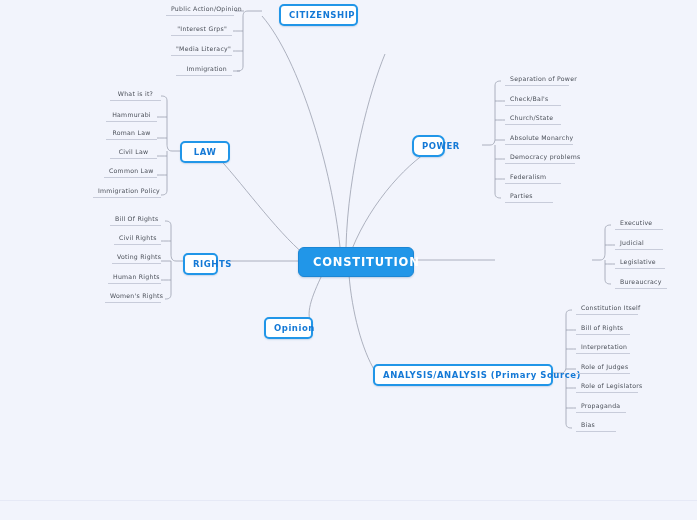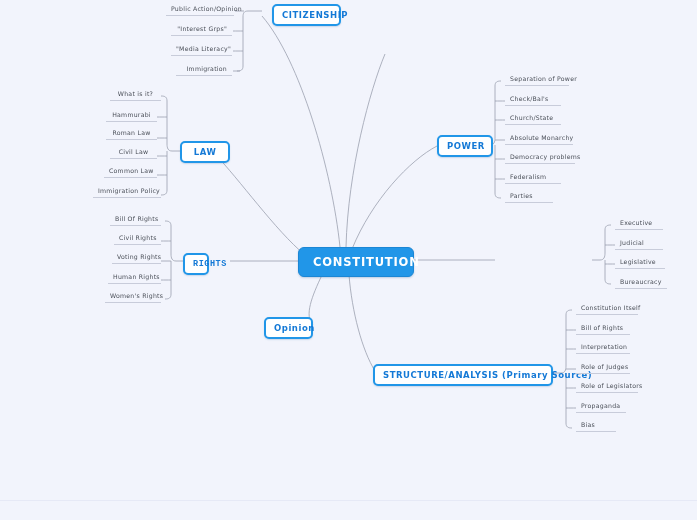--- a/index.html
+++ b/index.html
@@ -117,59 +117,59 @@
       <path d="M 566 330 C 570 330 572 330 576 330"></path>
       <path d="M 566 349 C 570 349 572 349 576 349"></path>
       <path d="M 566 369 L 576 369"></path>
       <path d="M 566 388 C 570 388 572 388 576 388"></path>
       <path d="M 566 408 C 570 408 572 408 576 408"></path>
     </g>
   </svg>
 
   <div class="node central" style="left:298px;top:247px;width:116px;">CONSTITUTION</div>
 
-  <div class="node branch" style="left:272px;top:4px;width:69px;">CITIZENSHIP</div>
+  <div class="node branch" style="left:279px;top:4px;width:79px;">CITIZENSHIP</div>
   <div class="node leaf l" style="left:166px;top:4px;width:68px;">Public Action/Opinion</div>
   <div class="node leaf l" style="left:171px;top:24px;width:61px;">"Interest Grps"</div>
   <div class="node leaf l" style="left:171px;top:44px;width:61px;">"Media Literacy"</div>
   <div class="node leaf l" style="left:176px;top:64px;width:56px;">Immigration</div>
 
 
-  <div class="node branch" style="left:437px;top:135px;width:56px;">POWER</div>
+  <div class="node branch" style="left:412px;top:135px;width:33px;border-radius:7px;">POWER</div>
   <div class="node leaf r" style="left:505px;top:74px;width:64px;">Separation of Power</div>
   <div class="node leaf r" style="left:505px;top:94px;width:56px;">Check/Bal's</div>
   <div class="node leaf r" style="left:505px;top:113px;width:56px;">Church/State</div>
   <div class="node leaf r" style="left:505px;top:133px;width:68px;">Absolute Monarchy</div>
   <div class="node leaf r" style="left:505px;top:152px;width:70px;">Democracy problems</div>
   <div class="node leaf r" style="left:505px;top:172px;width:56px;">Federalism</div>
   <div class="node leaf r" style="left:505px;top:191px;width:48px;">Parties</div>
 
   <div class="node branch" style="left:180px;top:141px;width:50px;">LAW</div>
   <div class="node leaf" style="left:110px;top:89px;width:51px;">What is it?</div>
   <div class="node leaf" style="left:106px;top:110px;width:51px;">Hammurabi</div>
   <div class="node leaf" style="left:106px;top:128px;width:51px;">Roman Law</div>
   <div class="node leaf" style="left:110px;top:147px;width:47px;">Civil Law</div>
   <div class="node leaf" style="left:104px;top:166px;width:53px;">Common Law</div>
   <div class="node leaf" style="left:93px;top:186px;width:68px;">Immigration Policy</div>
 
-  <div class="node branch" style="left:183px;top:253px;width:26px;font-family:Liberation Mono, monospace;">RIGHTS</div>
+  <div class="node branch" style="left:183px;top:253px;width:35px;">RIGHTS</div>
   <div class="node leaf" style="left:110px;top:214px;width:51px;">Bill Of Rights</div>
   <div class="node leaf" style="left:114px;top:233px;width:47px;">Civil Rights</div>
   <div class="node leaf" style="left:112px;top:252px;width:49px;">Voting Rights</div>
   <div class="node leaf" style="left:108px;top:272px;width:53px;">Human Rights</div>
   <div class="node leaf" style="left:105px;top:291px;width:56px;">Women's Rights</div>
 
   <div class="node leaf r" style="left:615px;top:218px;width:48px;">Executive</div>
   <div class="node leaf r" style="left:615px;top:238px;width:48px;">Judicial</div>
   <div class="node leaf r" style="left:615px;top:257px;width:50px;">Legislative</div>
   <div class="node leaf r" style="left:615px;top:277px;width:52px;">Bureaucracy</div>
 
   <div class="node branch" style="left:264px;top:317px;width:49px;">Opinion</div>
 
-  <div class="node branch" style="left:373px;top:364px;width:180px;">STRUCTURE/ANALYSIS (Primary Source)</div>
+  <div class="node branch" style="left:373px;top:364px;width:180px;">ANALYSIS/ANALYSIS (Primary Source)</div>
   <div class="node leaf r" style="left:576px;top:303px;width:62px;">Constitution Itself</div>
   <div class="node leaf r" style="left:576px;top:323px;width:54px;">Bill of Rights</div>
   <div class="node leaf r" style="left:576px;top:342px;width:54px;">Interpretation</div>
   <div class="node leaf r" style="left:576px;top:362px;width:54px;">Role of Judges</div>
   <div class="node leaf r" style="left:576px;top:381px;width:62px;">Role of Legislators</div>
   <div class="node leaf r" style="left:576px;top:401px;width:50px;">Propaganda</div>
   <div class="node leaf r" style="left:576px;top:420px;width:40px;">Bias</div>
 
   <div class="baseline"></div>
 </div>

